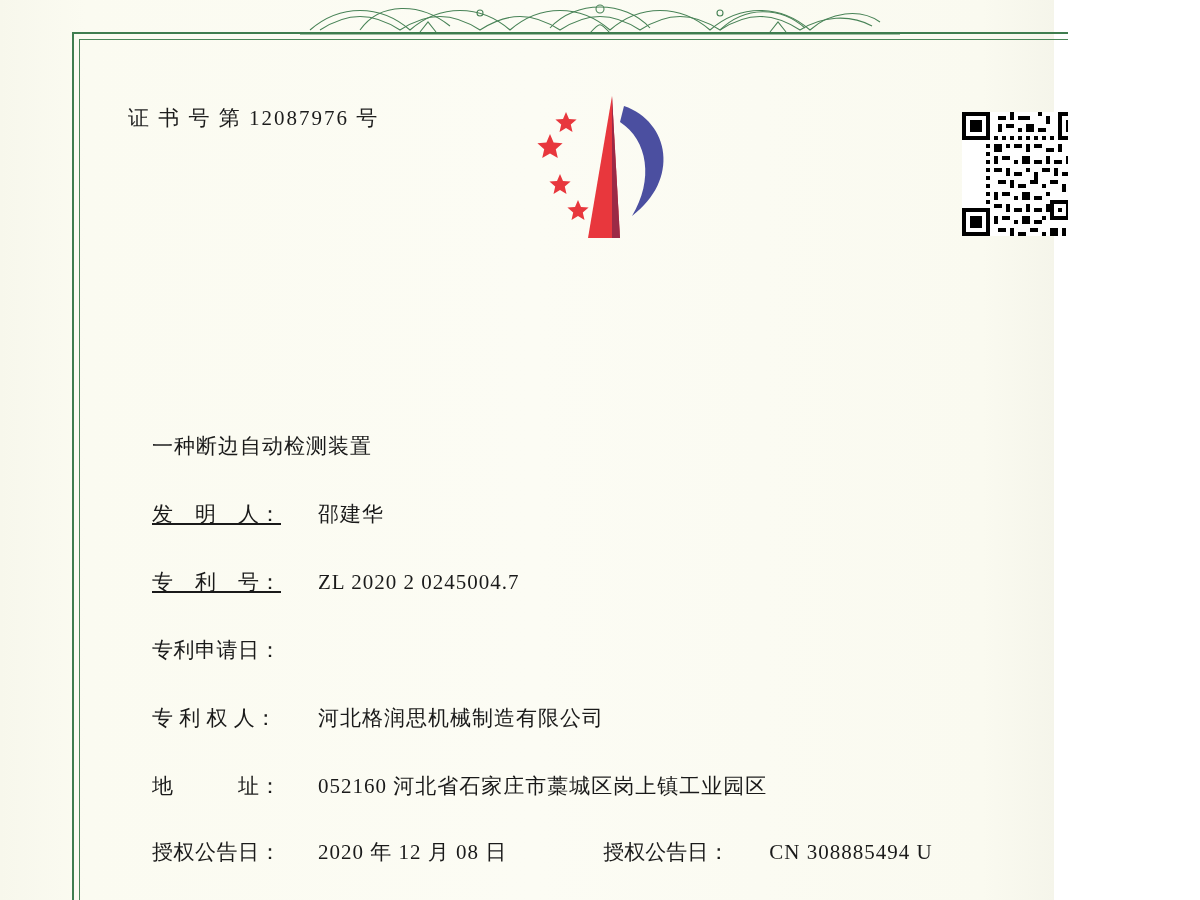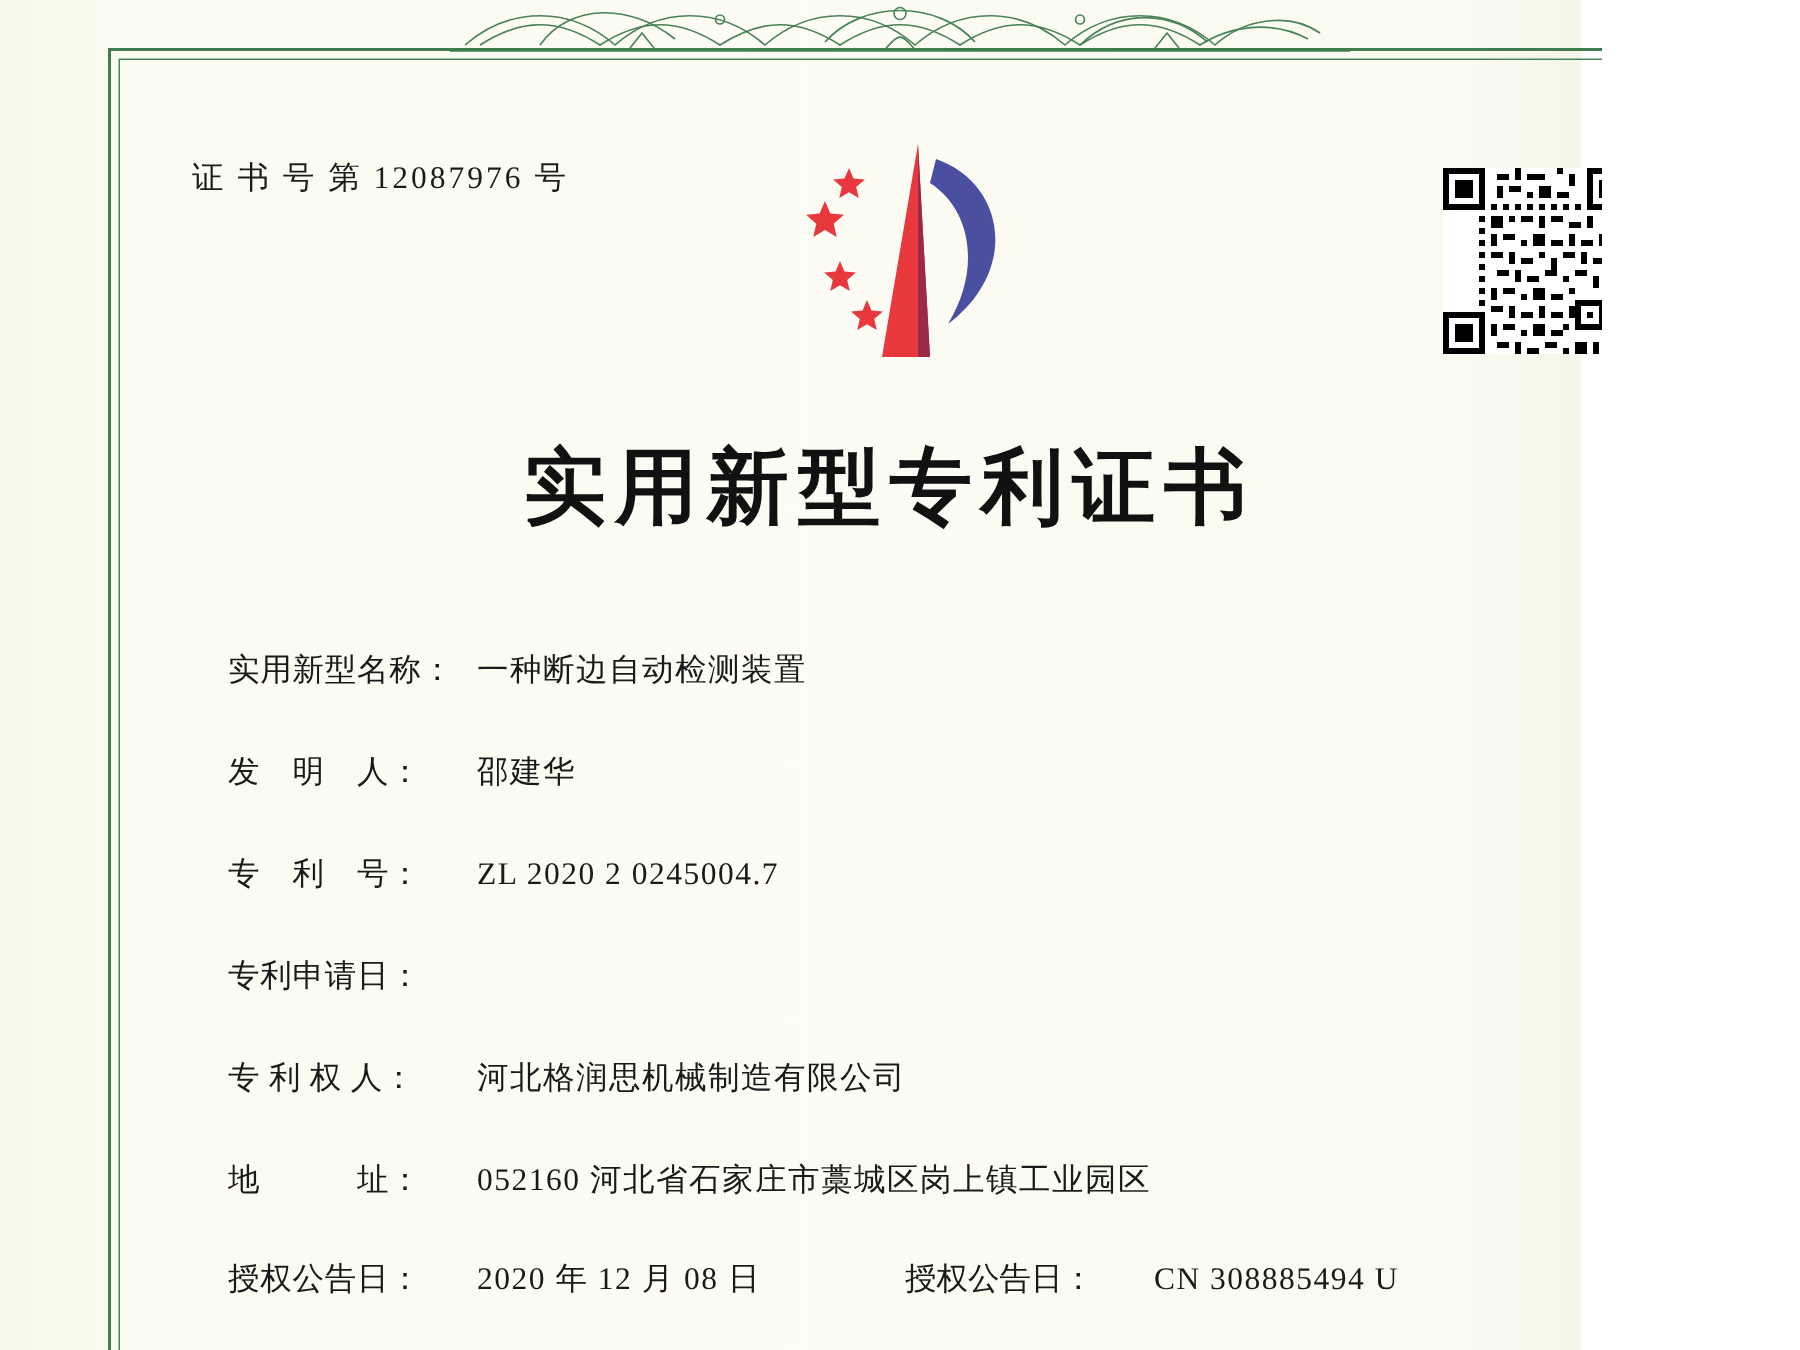--- a/index.html
+++ b/index.html
@@ -124,20 +124,21 @@
     color: #1a1a1a;
     white-space: nowrap;
   }
   .row .label {
     width: 166px;
     flex: 0 0 166px;
     letter-spacing: 0.5px;
   }
   .row .label.spread {
     letter-spacing: 0.5px;
+    text-decoration: underline;
   }
   .row .value {
     letter-spacing: 1px;
   }
   .row.tight { margin-bottom: 38px; }
 
   
   .row.double {
     margin-bottom: 0;
   }
@@ -326,25 +327,23 @@
           <rect x="17" y="29" width="2" height="1"></rect>
         <rect x="20" y="30" width="1" height="1"></rect>
           <rect x="22" y="29" width="2" height="2"></rect>
         <rect x="25" y="29" width="1" height="2"></rect>
           <rect x="27" y="30" width="2" height="1"></rect>
         <rect x="30" y="29" width="1" height="1"></rect>
       </g>
     </svg>
   </div>
 
-  <div class="title">实用新型专利证书</div>
 
   <div class="fields">
     <div class="row">
-      <span class="label">实用新型名称：</span>
       <span class="value">一种断边自动检测装置</span>
     </div>
     <div class="row">
       <span class="label spread">发　明　人：</span>
       <span class="value">邵建华</span>
     </div>
     <div class="row">
       <span class="label spread">专　利　号：</span>
       <span class="value mono-ish">ZL 2020 2 0245004.7</span>
     </div>

